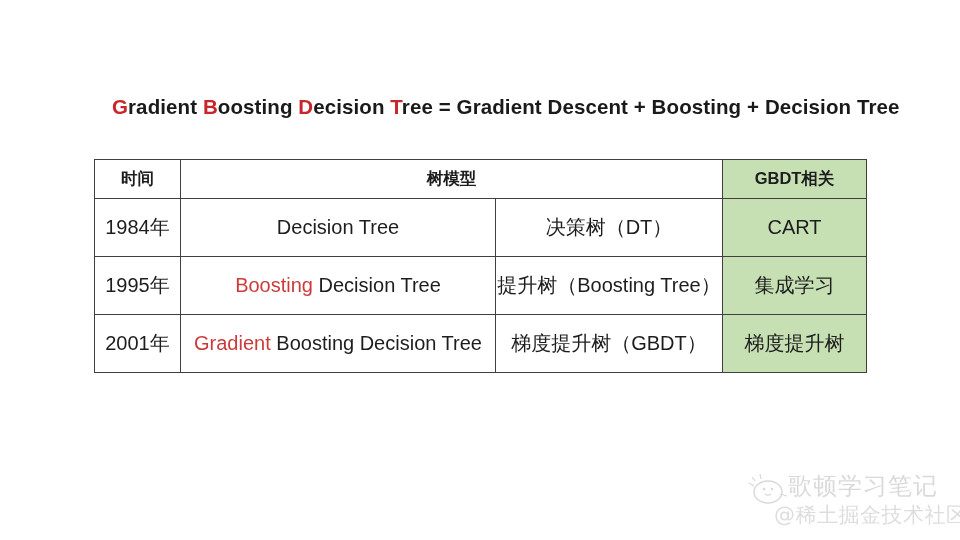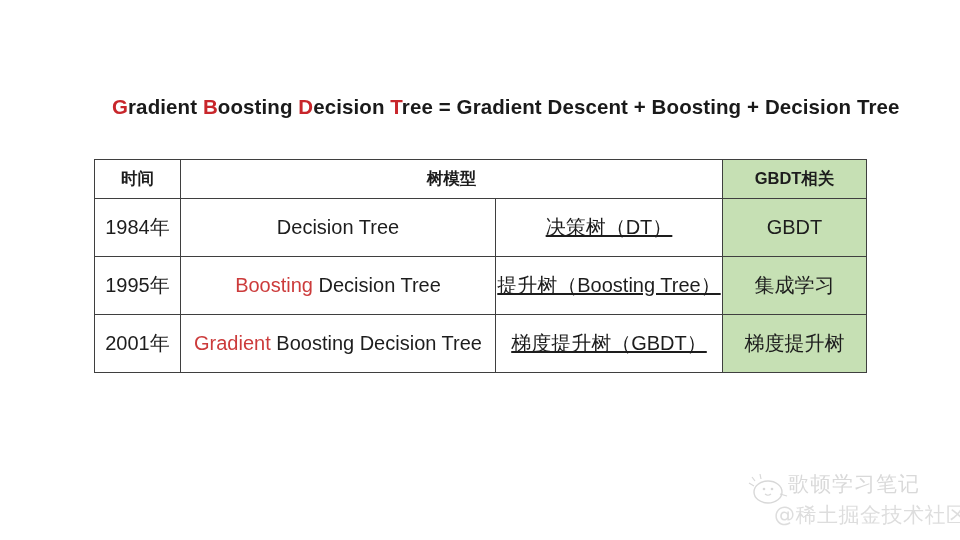--- a/index.html
+++ b/index.html
@@ -69,21 +69,21 @@
     height: 38px;
     font-weight: bold;
     font-size: 16.5px;
   }
   tr.body td {
     height: 57px;
     font-size: 20px;
   }
   td.cell-time, th.cell-time { font-size: 16px; }
   td.cell-eng { font-size: 16.5px; }
-  td.cell-zh  { font-size: 16px; text-decoration: underline; }
+  td.cell-zh  { font-size: 16px; }
 
   .green {
     background: #c6e0b4 !important;
   }
   th.green {
     font-weight: bold;
   }
   td.green {
     font-size: 16px;
   }
@@ -100,21 +100,21 @@
     width: 212px;
     height: 62px;
     opacity: 0.33;
     pointer-events: none;
     user-select: none;
   }
   .wm-row1 {
     position: absolute;
     left: 44px;
     top: 0px;
-    font-size: 21px;
+    font-size: 24px;
     color: #8e8e8e;
     letter-spacing: 1px;
     white-space: nowrap;
     font-family: "DejaVu Sans", sans-serif;
   }
   .wm-row2 {
     position: absolute;
     left: 30px;
     top: 31px;
     font-size: 21px;
@@ -153,21 +153,21 @@
           <th class="cell-time">时间</th>
           <th colspan="2">树模型</th>
           <th class="green">GBDT相关</th>
         </tr>
       </thead>
       <tbody>
         <tr class="body">
           <td class="cell-time">1984年</td>
           <td class="cell-eng"><span class="red"></span><span>Decision Tree</span></td>
           <td class="cell-zh">决策树（DT）</td>
-          <td class="green">GBDT</td>
+          <td class="green">CART</td>
         </tr>
         <tr class="body">
           <td class="cell-time">1995年</td>
           <td class="cell-eng"><span class="red">Boosting</span><span> Decision Tree</span></td>
           <td class="cell-zh">提升树（Boosting Tree）</td>
           <td class="green">集成学习</td>
         </tr>
         <tr class="body">
           <td class="cell-time">2001年</td>
           <td class="cell-eng"><span class="red">Gradient</span><span> Boosting Decision Tree</span></td>

